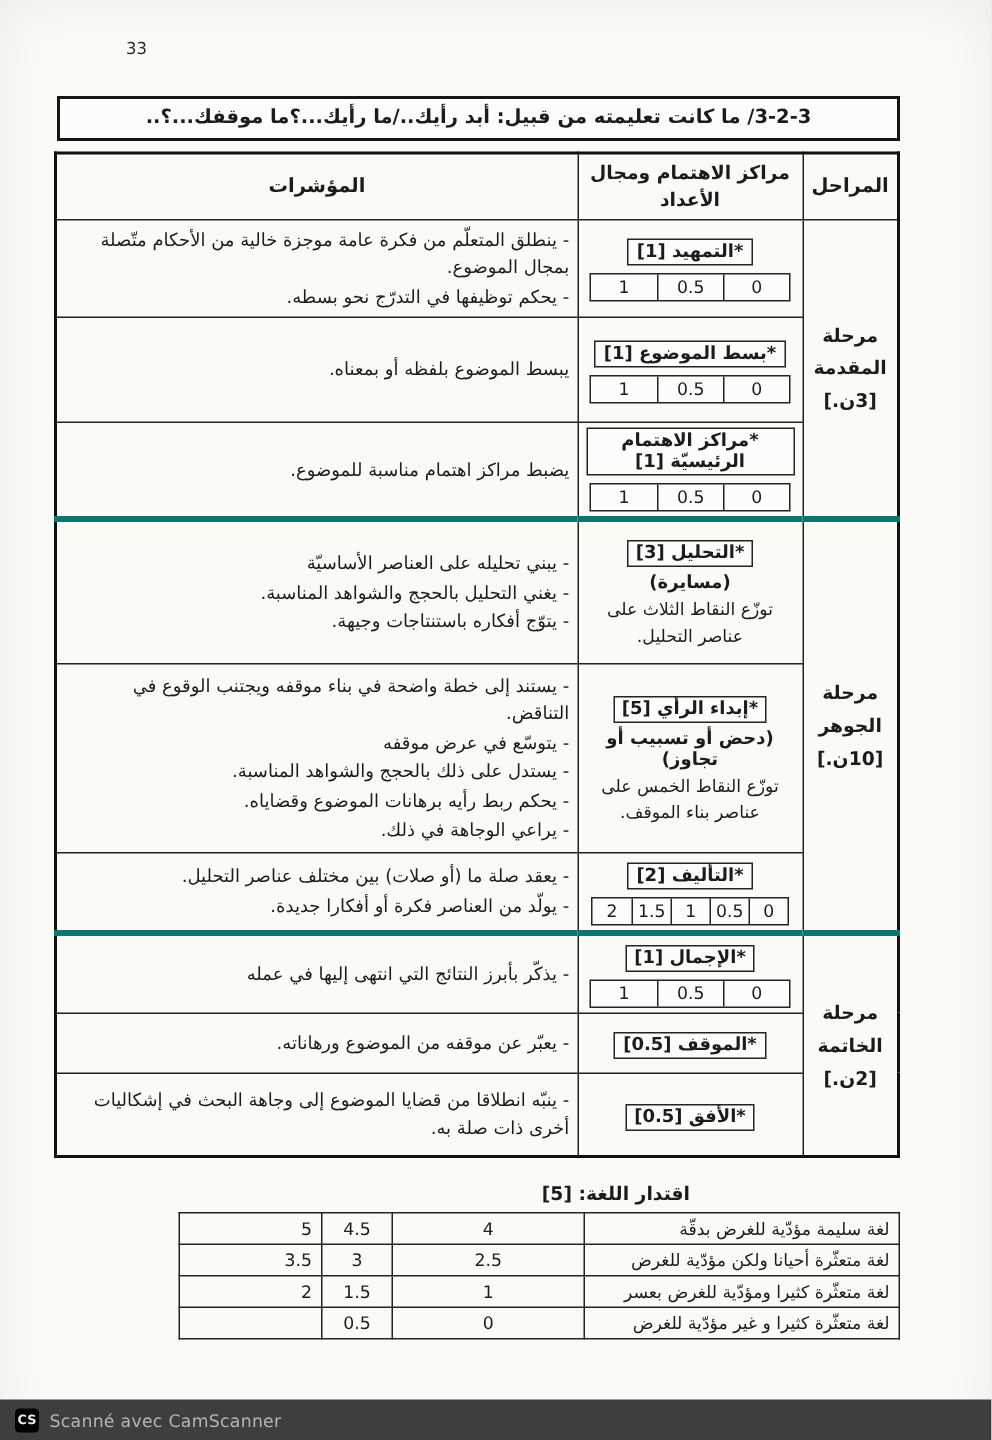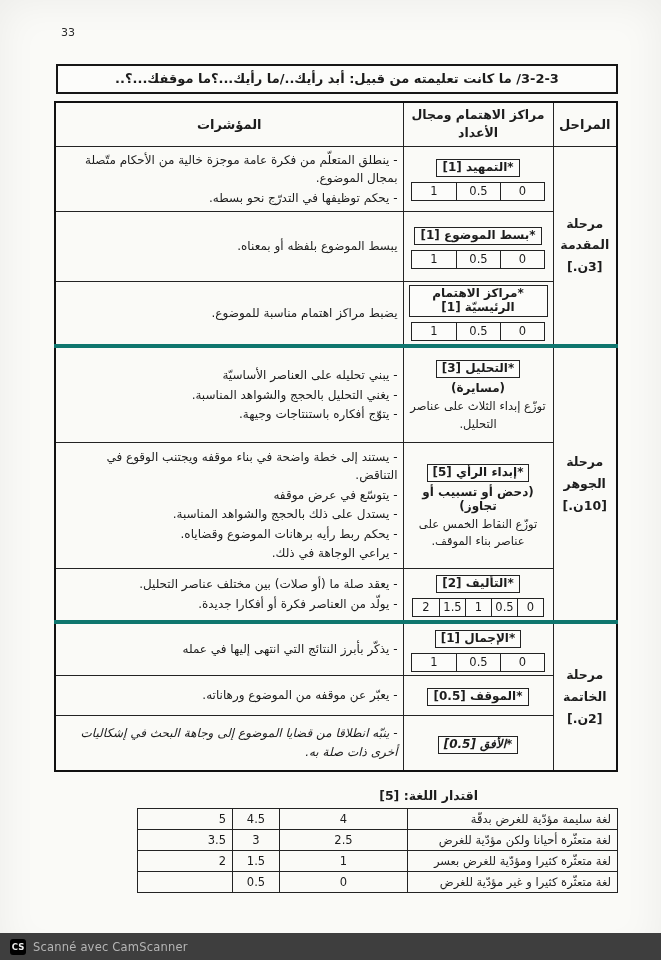--- a/index.html
+++ b/index.html
@@ -10,25 +10,25 @@
     color: #1c1c1c;
   }
   .page {
     position: relative;
     width: 661px; height: 960px;
     background: #fafaf7;
     overflow: hidden;
     box-shadow: inset 0 0 40px rgba(0,0,0,0.06);
   }
   .page-number {
-    position: absolute; top: 26px; left: 61px;
+    position: absolute; top: 26px; left: 84px;
     font-size: 11px; color: #2a2a2a;
   }
   .doc {
-    position: absolute; top: 64px; left: 56px; width: 562px;
+    position: absolute; top: 64px; left: 38px; width: 562px;
     direction: rtl;
   }
   .title-box {
     border: 2px solid #161616;
     font-weight: bold; font-size: 13px;
     text-align: center; padding: 5px 4px 6px;
     background: #fcfcfa;
   }
   table { border-collapse: collapse; }
   .main-table {
@@ -44,21 +44,21 @@
   tr.thick td { border-top: 4px solid #0f766e; }
   .rh-hd { height: 44px; }
   .rh-a { height: 62px; }
   .rh-b { height: 70px; margin-left: 32px; }
   .rh-c { height: 52px; padding-left: 28px; }
   .rh-d { height: 96px; }
   .rh-e { height: 126px; }
   .rh-f { height: 52px; }
   .rh-g { height: 52px; }
   .rh-h { height: 40px; }
-  .rh-i { height: 56px; font-style: italic; }
+  .rh-i { height: 56px; }
   .stage-head, .ind-head {
     font-weight: bold; text-align: center; font-size: 13px;
   }
   .focus-head {
     font-weight: bold; text-align: center; font-size: 12.5px; line-height: 1.45; margin-left: 39px;
   }
   .stage-cell {
     font-weight: bold; text-align: center;
     font-size: 12.5px; line-height: 1.75;
   }
@@ -187,21 +187,21 @@
         <td class="ind-cell">
           <div class="ind-line">يضبط مراكز اهتمام مناسبة للموضوع.</div>
         </td>
       </tr>
 
       <tr class="thick rh-d">
         <td class="stage-cell" rowspan="3">مرحلة الجوهر [10ن.]</td>
         <td class="focus-cell">
           <div class="focus-title">*التحليل [3]</div>
           <div class="focus-note">(مسايرة)</div>
-          <div class="focus-detail">توزّع إبداء الثلاث على عناصر التحليل.</div>
+          <div class="focus-detail">توزّع النقاط الثلاث على عناصر التحليل.</div>
         </td>
         <td class="ind-cell">
           <div class="ind-line">- يبني تحليله على العناصر الأساسيّة</div>
           <div class="ind-line">- يغني التحليل بالحجج والشواهد المناسبة.</div>
           <div class="ind-line">- يتوّج أفكاره باستنتاجات وجيهة.</div>
         </td>
       </tr>
 
       <tr class="rh-e">
         <td class="focus-cell">

